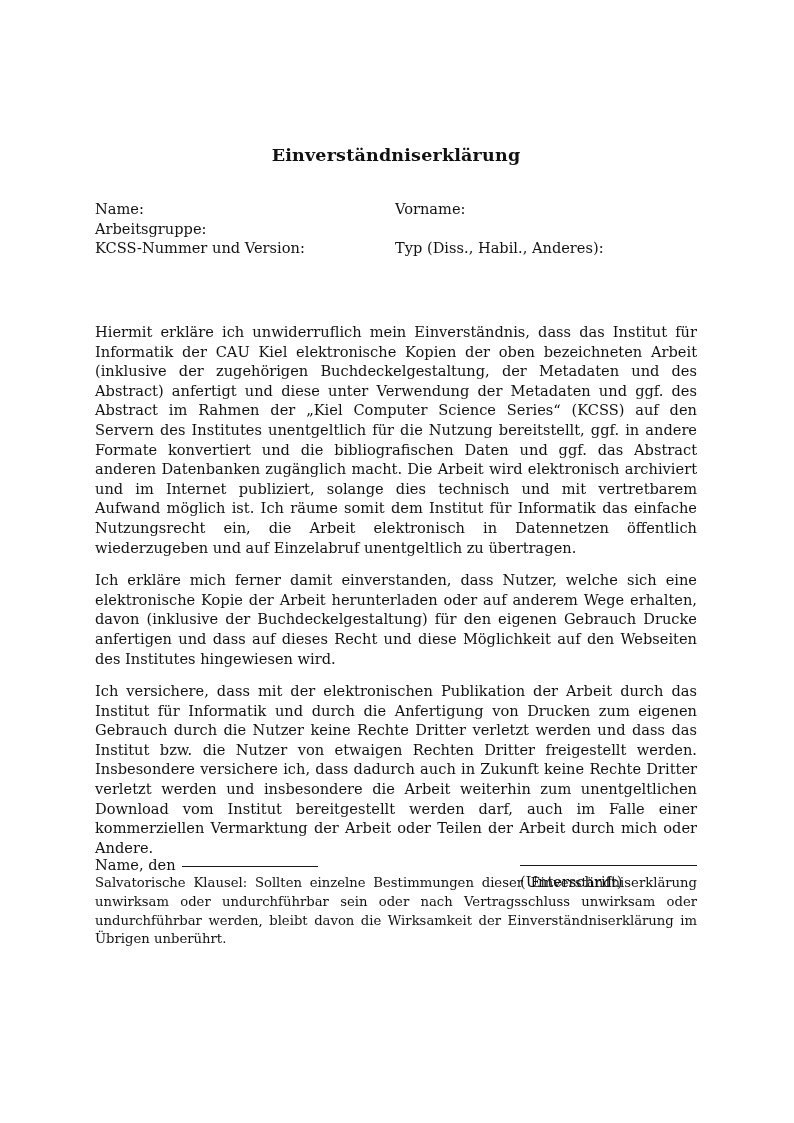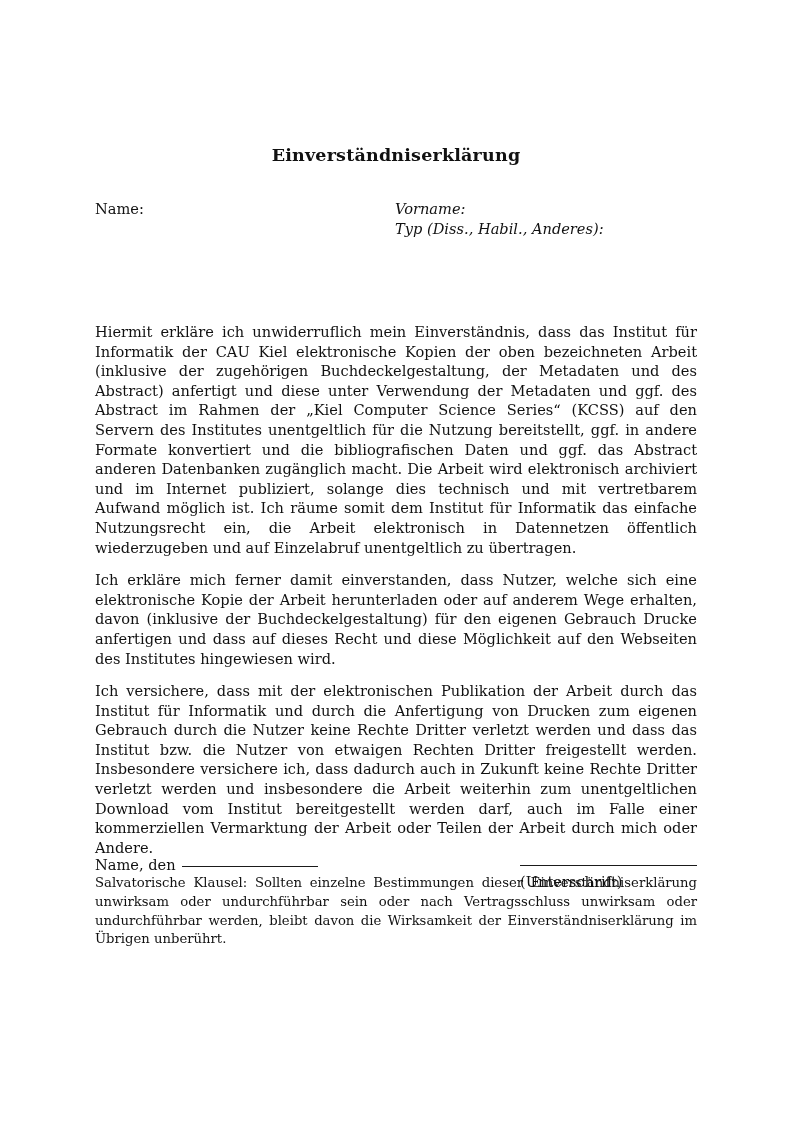--- a/index.html
+++ b/index.html
@@ -51,21 +51,20 @@
     font-size: 14.6px;
   }
   .field-label {
     position: absolute;
     left: 0;
     top: 0;
     white-space: nowrap;
   }
   .field-label.col2 {
     left: 300px;
-    font-style: italic;
   }
 
   
   .body-block {
     position: absolute;
     left: 95px;
     top: 322px;
     width: 602px;
   }
   p.para {
@@ -135,24 +134,29 @@
 
   <h1 class="doc-title">Einverständniserklärung</h1>
 
   <div class="fields">
 
     <div class="field-row">
       <span class="field-label">Name:</span>
       <span class="field-label col2">Vorname:</span>
     </div>
 
+    <div class="field-row">
+      <span class="field-label">Arbeitsgruppe:</span>
+      <span class="field-label col2"></span>
+    </div>
 
 
 
     <div class="field-row">
+      <span class="field-label">KCSS-Nummer und Version:</span>
       <span class="field-label col2">Typ (Diss., Habil., Anderes):</span>
     </div>
 
   </div>
 
   <div class="body-block">
     <p class="para">Hiermit erkläre ich unwiderruflich mein Einverständnis, dass das Institut für Informatik der CAU Kiel elektronische Kopien der oben bezeichneten Arbeit (inklusive der zugehörigen Buchdeckelgestaltung, der Metadaten und des Abstract) anfertigt und diese unter Verwendung der Metadaten und ggf. des Abstract im Rahmen der „Kiel Computer Science Series“ (KCSS) auf den Servern des Institutes unentgeltlich für die Nutzung bereitstellt, ggf. in andere Formate konvertiert und die bibliografischen Daten und ggf. das Abstract anderen Datenbanken zugänglich macht. Die Arbeit wird elektronisch archiviert und im Internet publiziert, solange dies technisch und mit vertretbarem Aufwand möglich ist. Ich räume somit dem Institut für Informatik das einfache Nutzungsrecht ein, die Arbeit elektronisch in Datennetzen öffentlich wiederzugeben und auf Einzelabruf unentgeltlich zu übertragen.</p>
     <p class="para">Ich erkläre mich ferner damit einverstanden, dass Nutzer, welche sich eine elektronische Kopie der Arbeit herunterladen oder auf anderem Wege erhalten, davon (inklusive der Buchdeckelgestaltung) für den eigenen Gebrauch Drucke anfertigen und dass auf dieses Recht und diese Möglichkeit auf den Webseiten des Institutes hingewiesen wird.</p>
     <p class="para last-big">Ich versichere, dass mit der elektronischen Publikation der Arbeit durch das Institut für Informatik und durch die Anfertigung von Drucken zum eigenen Gebrauch durch die Nutzer keine Rechte Dritter verletzt werden und dass das Institut bzw. die Nutzer von etwaigen Rechten Dritter freigestellt werden. Insbesondere versichere ich, dass dadurch auch in Zukunft keine Rechte Dritter verletzt werden und insbesondere die Arbeit weiterhin zum unentgeltlichen Download vom Institut bereitgestellt werden darf, auch im Falle einer kommerziellen Vermarktung der Arbeit oder Teilen der Arbeit durch mich oder Andere.</p>
     <p class="para small">Salvatorische Klausel: Sollten einzelne Bestimmungen dieser Einverständniserklärung unwirksam oder undurchführbar sein oder nach Vertragsschluss unwirksam oder undurchführbar werden, bleibt davon die Wirksamkeit der Einverständniserklärung im Übrigen unberührt.</p>

